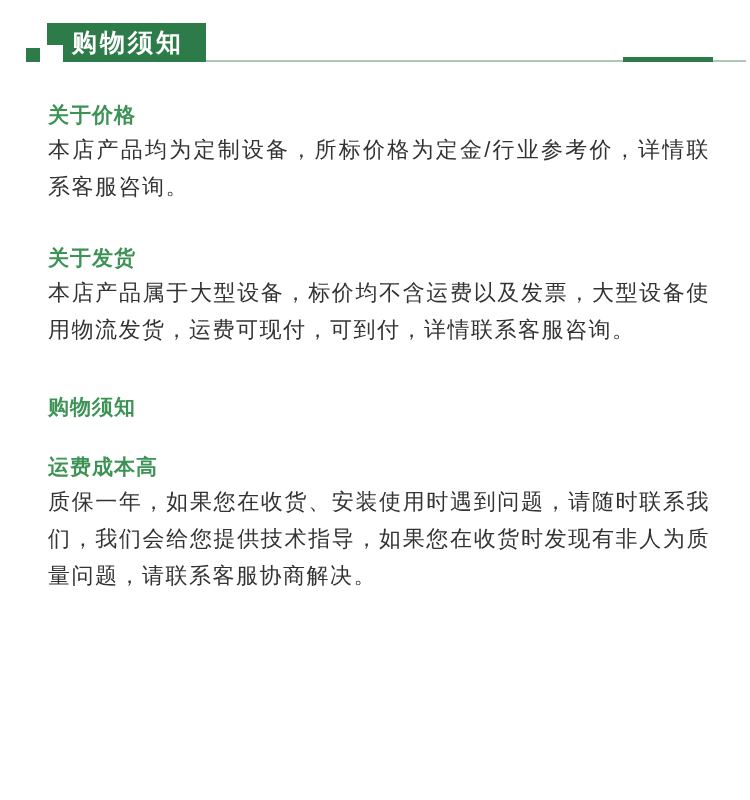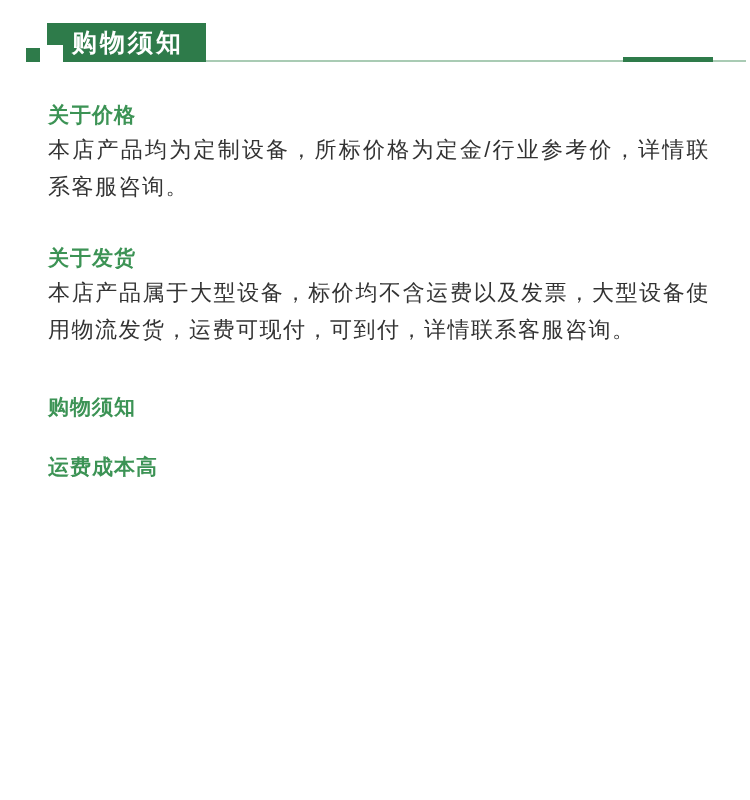--- a/index.html
+++ b/index.html
@@ -81,16 +81,17 @@
       <h3 class="section-heading">关于发货</h3>
       <p class="section-body">本店产品属于大型设备，标价均不含运费以及发票，大型设备使用物流发货，运费可现付，可到付，详情联系客服咨询。</p>
     </section>
 
     <section class="notice-section s3">
       <h3 class="section-heading">购物须知</h3>
     </section>
 
     <section class="notice-section s4">
       <h3 class="section-heading">运费成本高</h3>
+      <p class="section-body">质保一年，如果您在收货、安装使用时遇到问题，请随时联系我们，我们会给您提供技术指导，如果您在收货时发现有非人为质量问题，请联系客服协商解决。</p>
     </section>
 
   </div>
 </div>
 
 </body></html>

